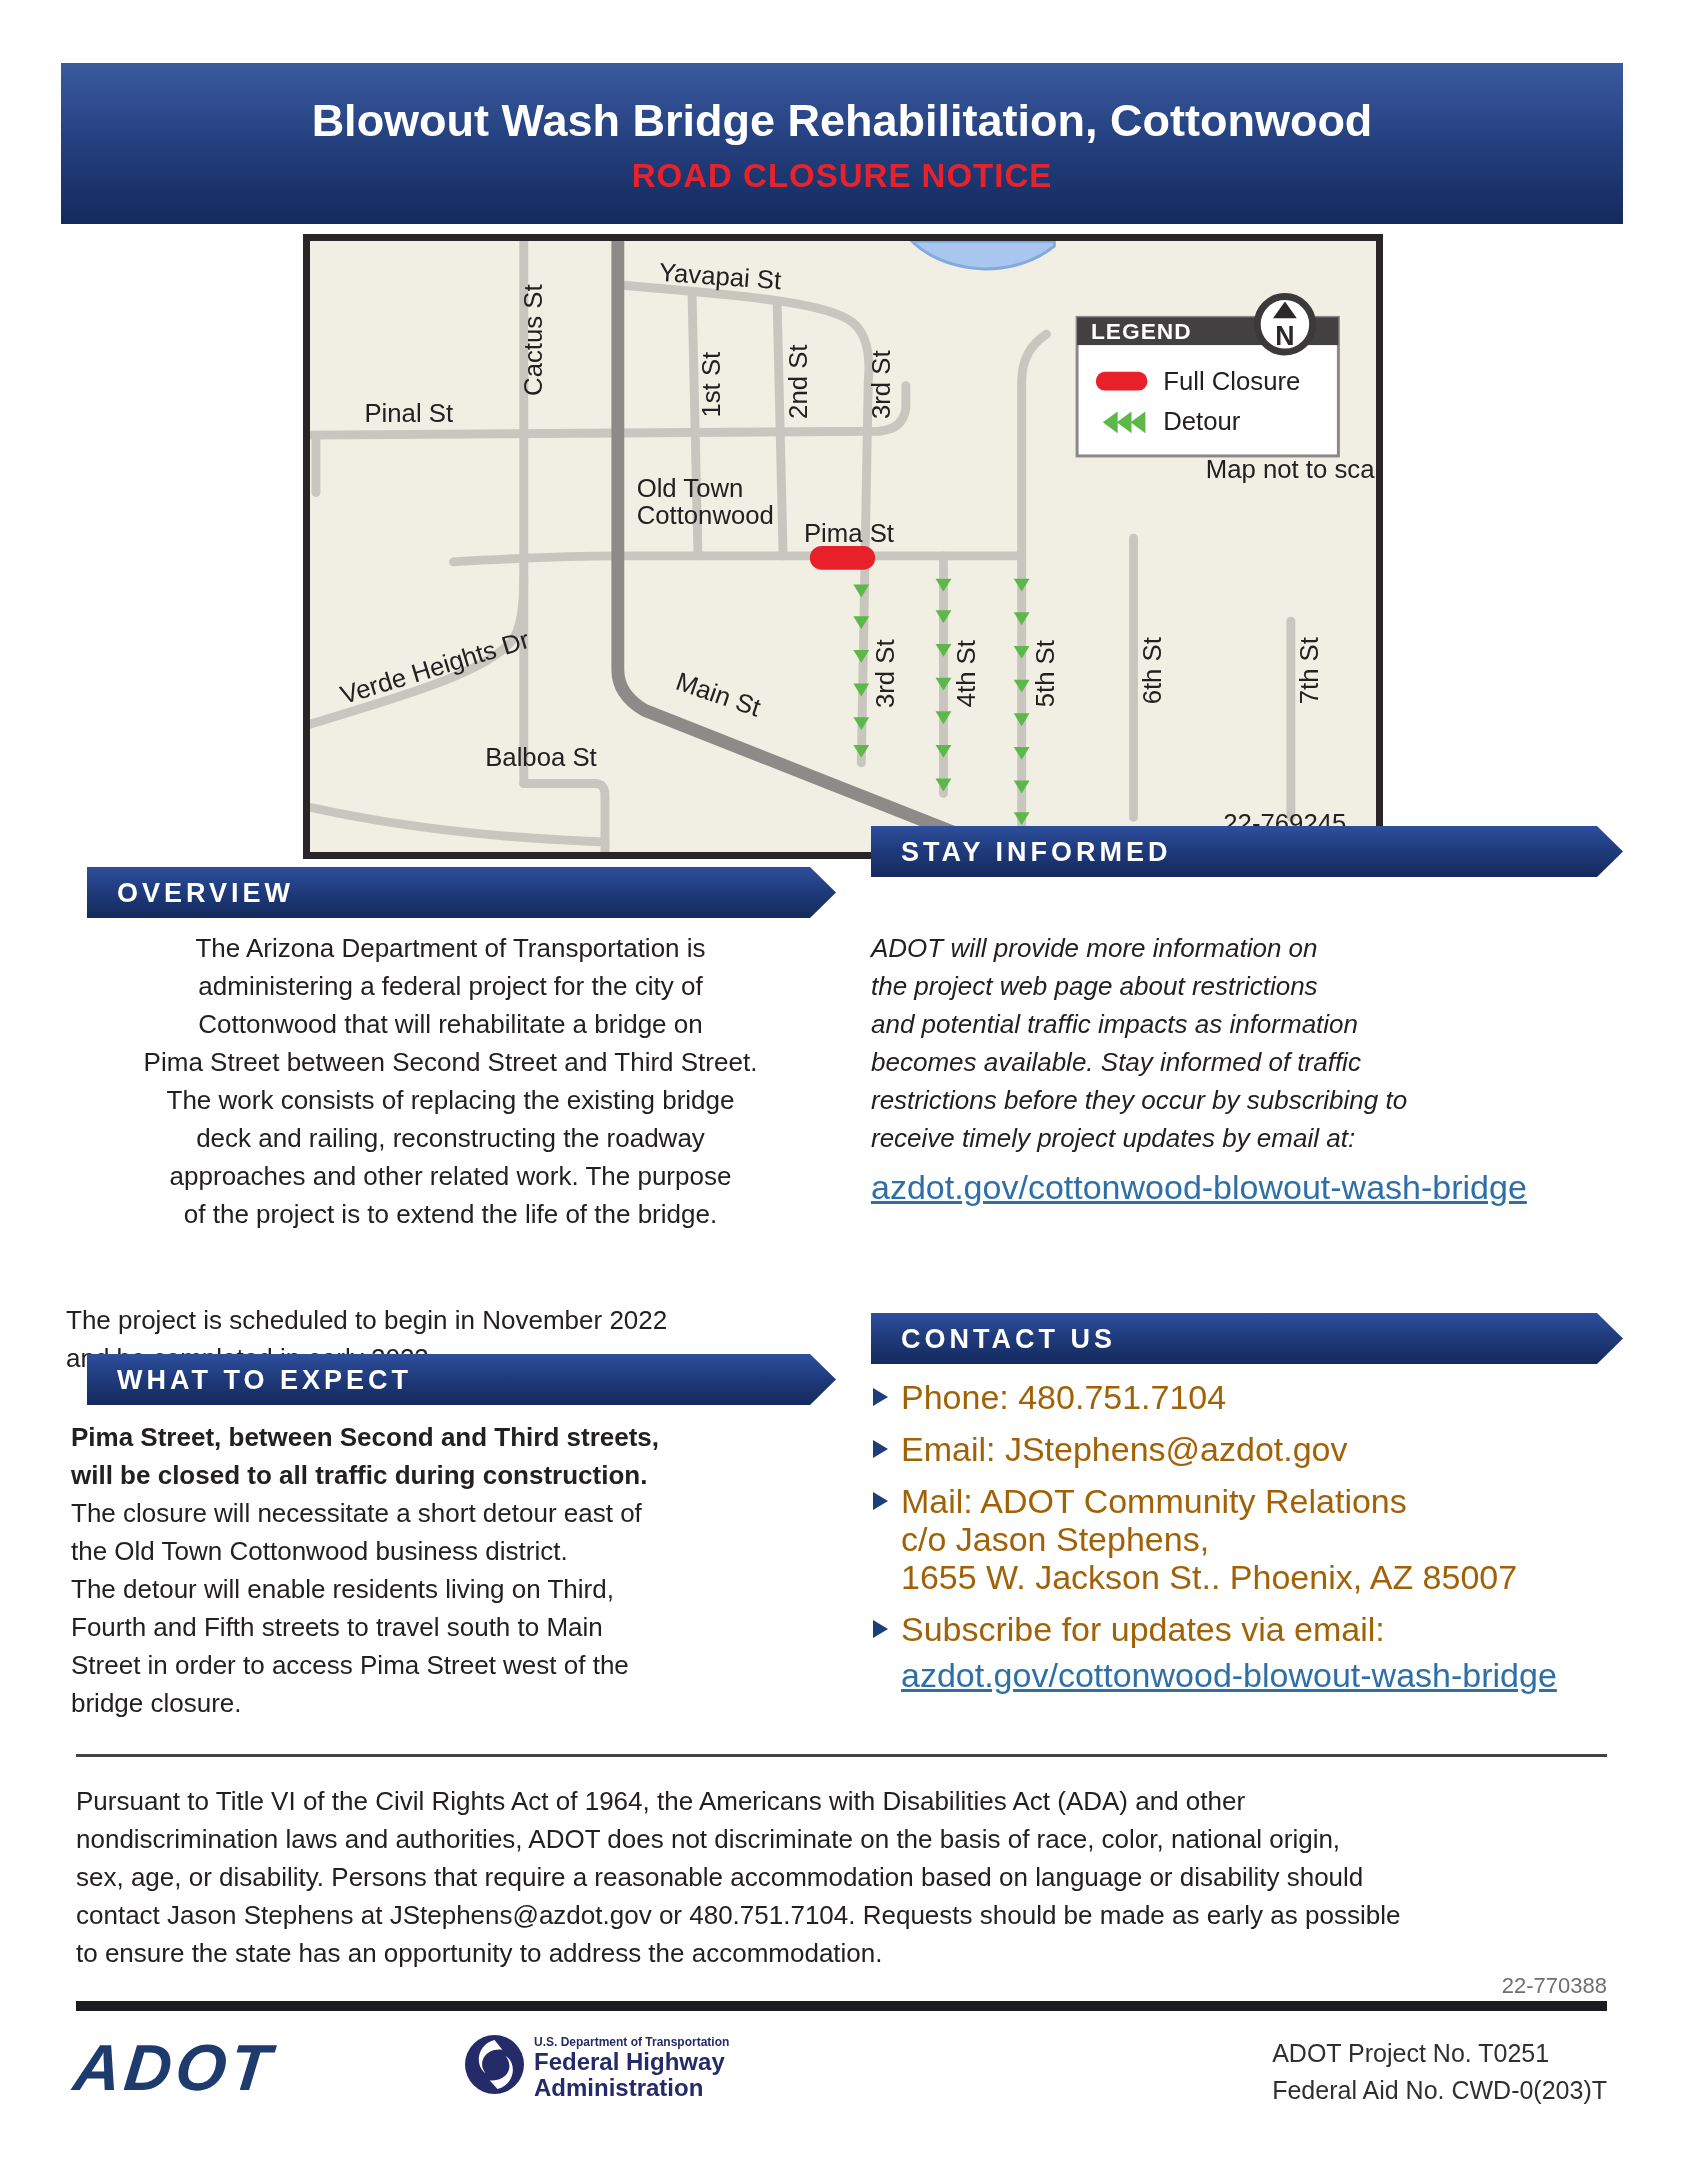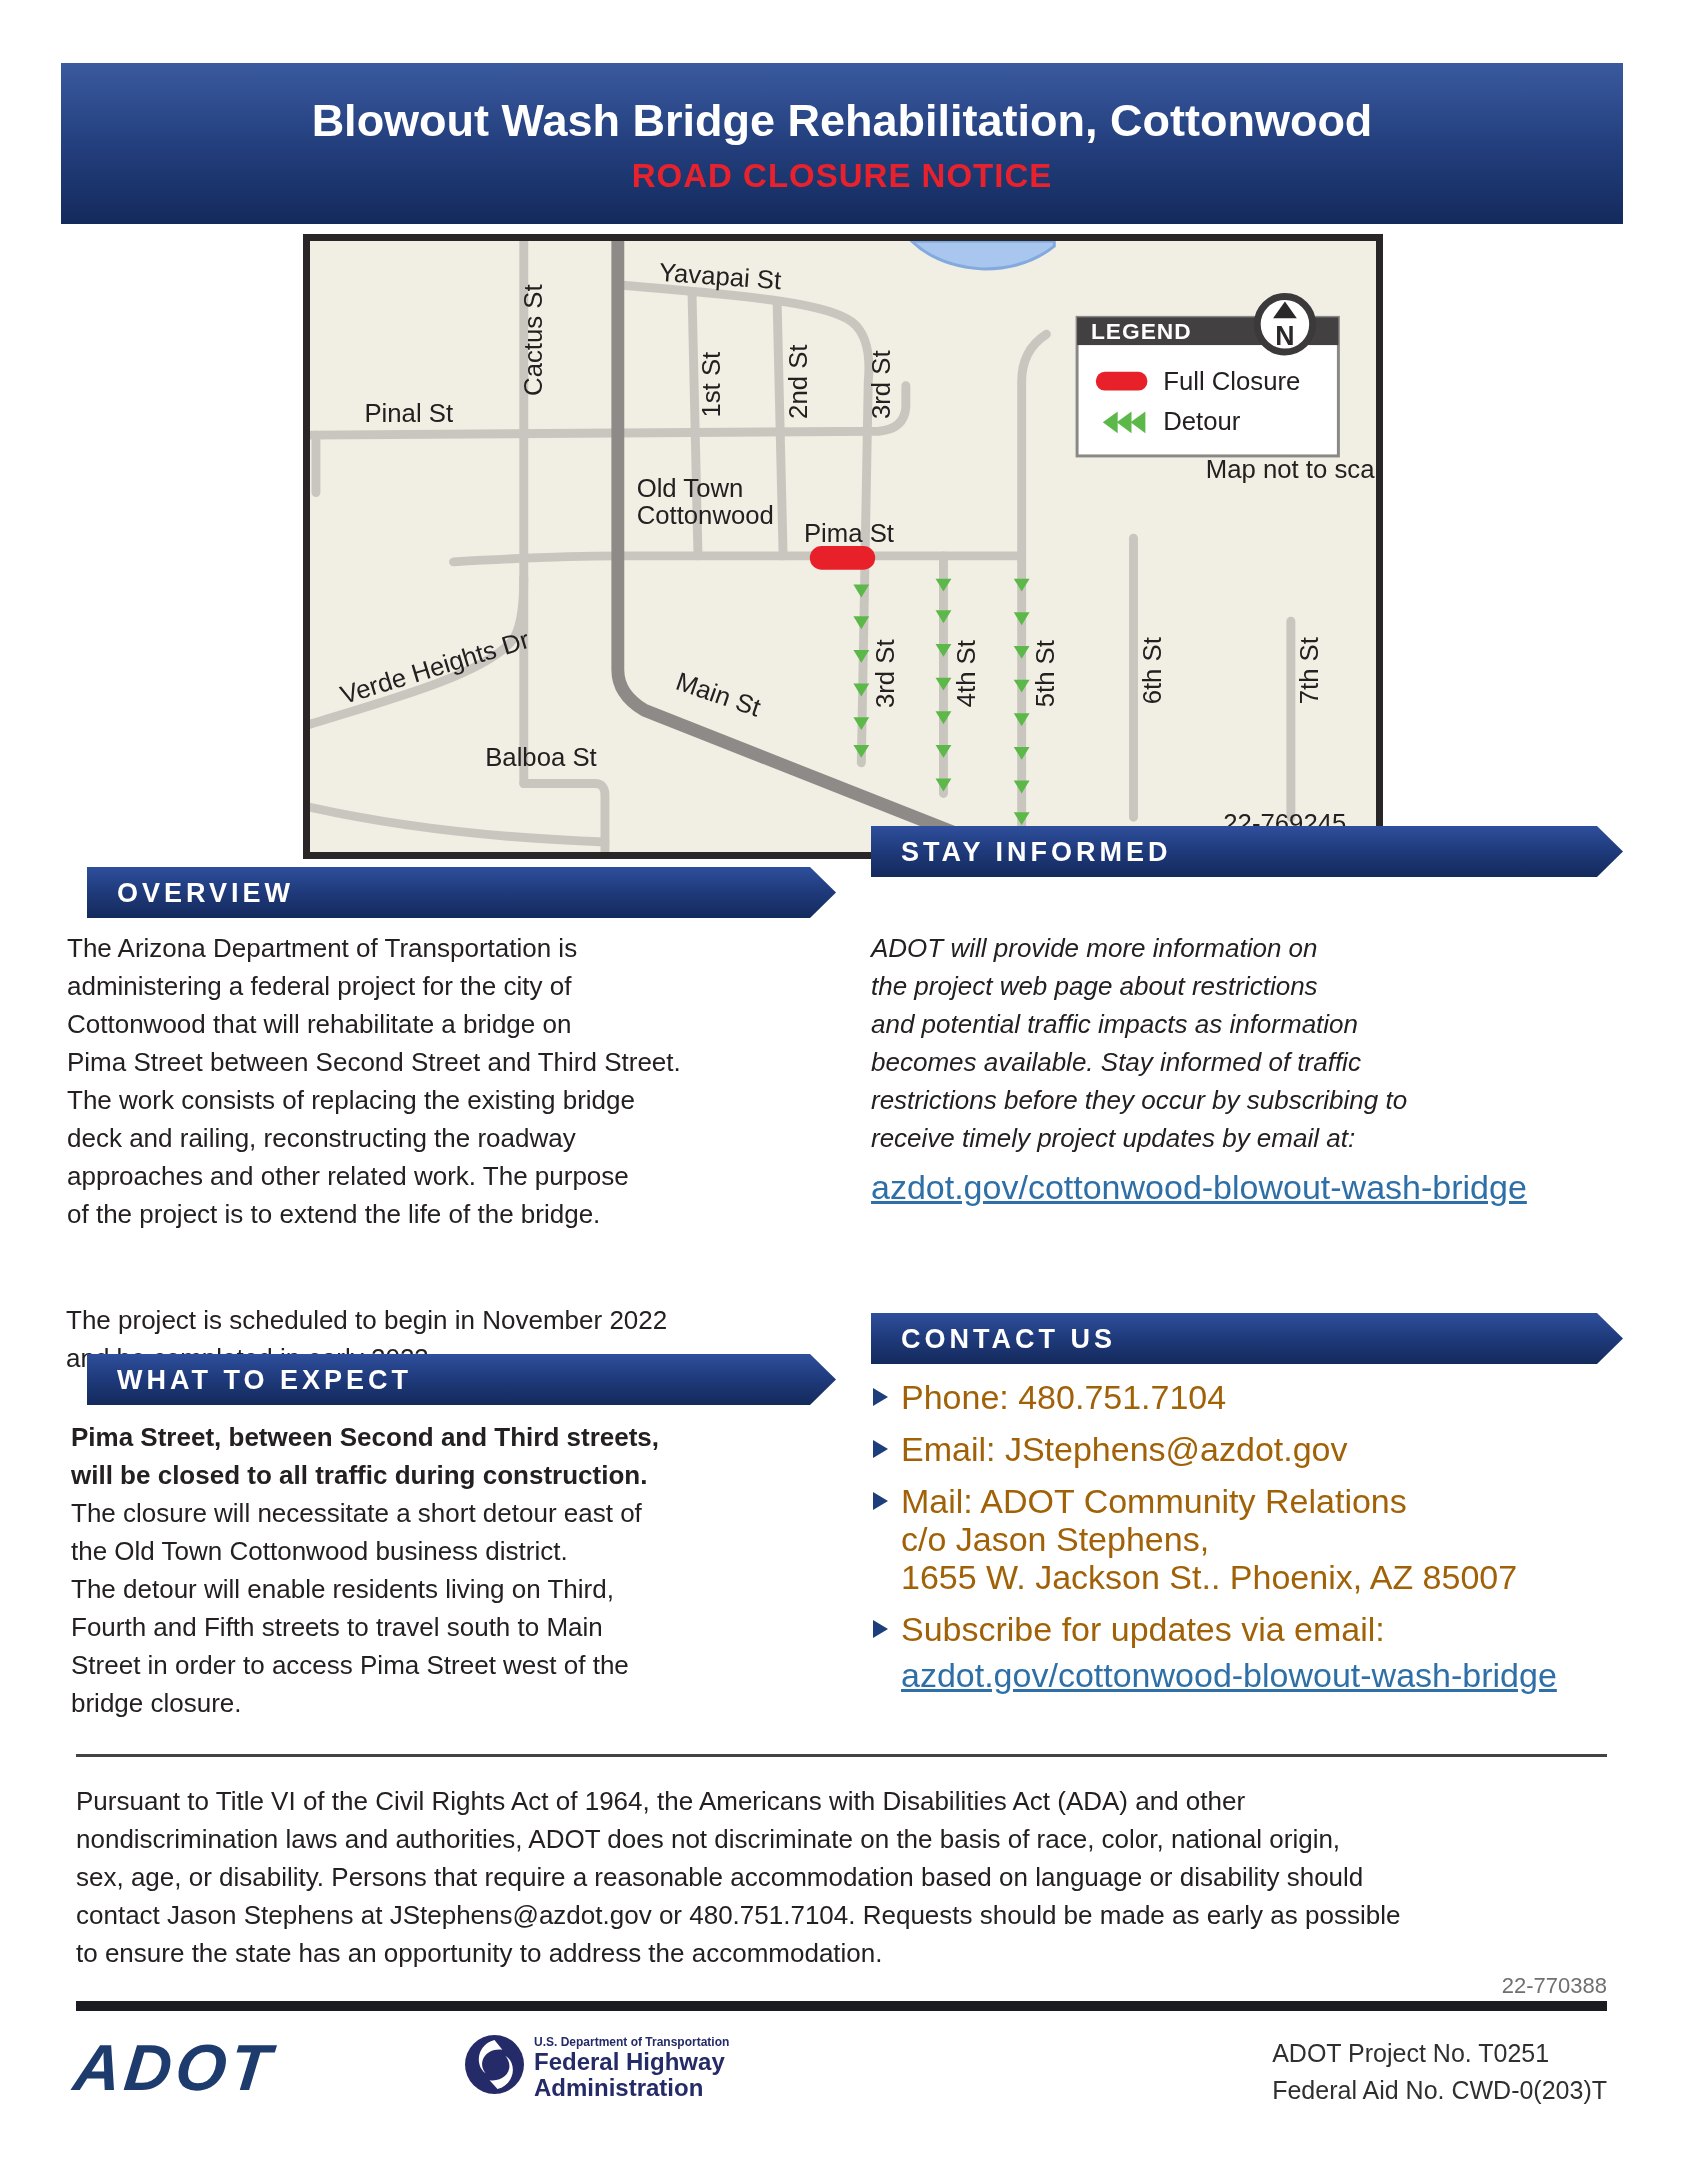--- a/index.html
+++ b/index.html
@@ -165,21 +165,21 @@
       </g>
 
       <text class="mlabel" x="905" y="239" font-size="20">Map not to scale.</text>
       <text class="mlabel" x="1047" y="597" font-size="17" text-anchor="end" fill="#4a4a4a">22-769245</text>
     </svg>
   </div>
 
   <div class="abs banner" style="left:87px; top:867px; width:749px;">
     <span>OVERVIEW</span>
   </div>
-  <div class="abs body-text" style="left:67px; top:929px; width:767px;">The Arizona Department of Transportation is
+  <div class="abs body-text" style="left:67px; top:929px; width:767px;text-align:center;">The Arizona Department of Transportation is
 administering a federal project for the city of
 Cottonwood that will rehabilitate a bridge on
 Pima Street between Second Street and Third Street.
 The work consists of replacing the existing bridge
 deck and railing, reconstructing the roadway
 approaches and other related work. The purpose
 of the project is to extend the life of the bridge.</div>
   <div class="abs body-text" style="left:66px; top:1265px; width:767px;margin-top:36px;">The project is scheduled to begin in November 2022
 and be completed in early 2023.</div>
 

